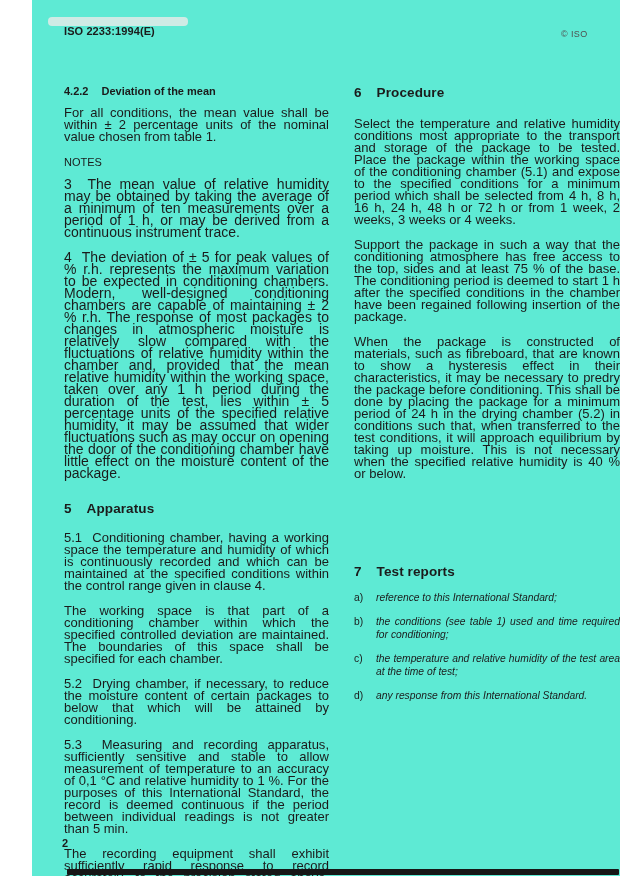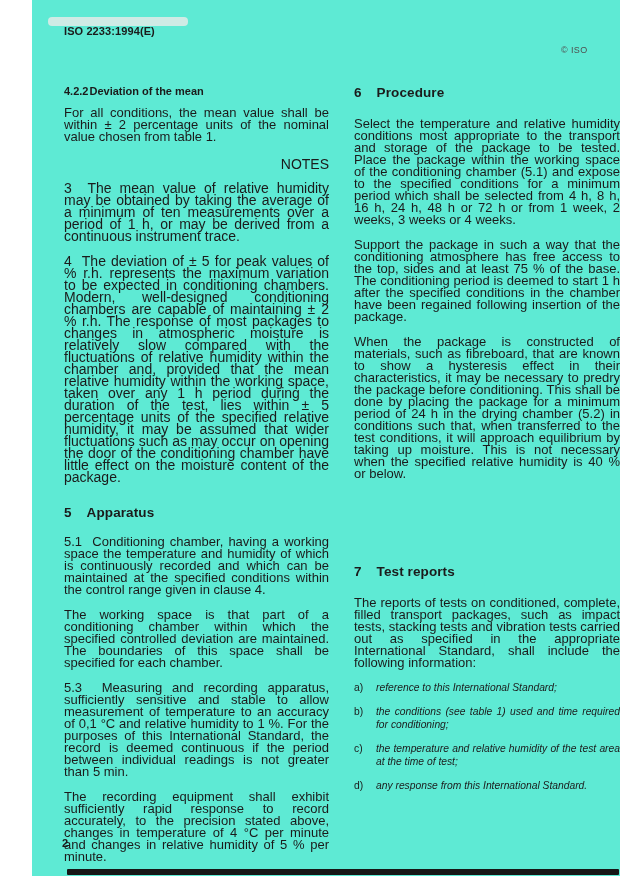--- a/index.html
+++ b/index.html
@@ -31,57 +31,56 @@
     position: absolute;
     left: 32px;
     top: 25px;
     font-size: 11px;
     font-weight: bold;
     letter-spacing: 0.1px;
   }
   .doc-header-right {
     position: absolute;
     left: 529px;
-    top: 45px;
+    top: 29px;
     font-size: 9px;
     color: #4f4f4f;
     letter-spacing: 0.4px;
   }
   .col {
     position: absolute;
     top: 85px;
   }
   .col-left  { left: 32px;  width: 265px; }
   .col-right { left: 322px; width: 266px; }
 
   p {
     margin: 0;
     font-size: 13px;
     line-height: 12px;
     text-align: justify;
   }
   .sub-heading {
     display: flex;
-    gap: 1px;
+    gap: 13px;
     font-size: 11px;
     font-weight: bold;
     margin: 0;
   }
   .section-heading {
     display: flex;
     gap: 15px;
     font-size: 13.5px;
     font-weight: bold;
     margin: 0;
     letter-spacing: 0.1px;
   }
   .notes-label {
-    font-size: 14px;
+    font-size: 11px;
     margin-top: 13px;
-    text-align: right;
   }
   .note {
     font-size: 14px;
     line-height: 12px;
     text-align: justify;
   }
   .mt-para   { margin-top: 10px; }
   .mt-note3  { margin-top: 10px; }
   .mt-note4  { margin-top: 13px; }
   .mt-h5     { margin-top: 22px; }
@@ -152,20 +151,21 @@
 
     <h2 class="section-heading mt-h5">
       <span>5</span>
       <span>Apparatus</span>
     </h2>
 
     <p class="mt-p51"><span class="lead">5.1&nbsp; Conditioning chamber</span><span>, having a working space the temperature and humidity of which is continuously recorded and which can be maintained at the specified conditions within the control range given in clause 4.</span></p>
 
     <p class="mt-body">The working space is that part of a conditioning chamber within which the specified controlled deviation are maintained. The boundaries of this space shall be specified for each chamber.</p>
 
+    <p class="mt-body"><span class="lead">5.2&nbsp; Drying chamber</span><span>, if necessary, to reduce the moisture content of certain packages to below that which will be attained by conditioning.</span></p>
 
     <p class="mt-body"><span class="lead">5.3&nbsp; Measuring and recording apparatus</span><span>, sufficiently sensitive and stable to allow measurement of temperature to an accuracy of 0,1 °C and relative humidity to 1 %. For the purposes of this International Standard, the record is deemed continuous if the period between individual readings is not greater than 5 min.</span></p>
 
     <p class="mt-body">The recording equipment shall exhibit sufficiently rapid response to record accurately, to the precision stated above, changes in temperature of 4 °C per minute and changes in relative humidity of 5 % per minute.</p>
   </div>
 
   <div class="col col-right">
 
     <h2 class="section-heading">
       <span>6</span>
@@ -176,21 +176,20 @@
 
     <p class="mt-body">Support the package in such a way that the conditioning atmosphere has free access to the top, sides and at least 75 % of the base. The conditioning period is deemed to start 1 h after the specified conditions in the chamber have been regained following insertion of the package.</p>
 
     <p class="mt-body">When the package is constructed of materials, such as fibreboard, that are known to show a hysteresis effect in their characteristics, it may be necessary to predry the package before conditioning. This shall be done by placing the package for a minimum period of 24 h in the drying chamber (5.2) in conditions such that, when transferred to the test conditions, it will approach equilibrium by taking up moisture. This is not necessary when the specified relative humidity is 40 % or below.</p>
 
     <h2 class="section-heading mt-h7">
       <span>7</span>
       <span>Test reports</span>
     </h2>
 
-    <p class="mt-h6gap">The reports of tests on conditioned, complete, filled transport packages, such as impact tests, stacking tests and vibration tests carried out as specified in the appropriate International Standard, shall include the following information:</p>
 
     <div class="list">
       <div class="list-item">
         <span class="marker">a)</span>
         <span class="li-text">reference to this International Standard;</span>
       </div>
       <div class="list-item">
         <span class="marker">b)</span>
         <span class="li-text">the conditions (see table 1) used and time required for conditioning;</span>
       </div>

